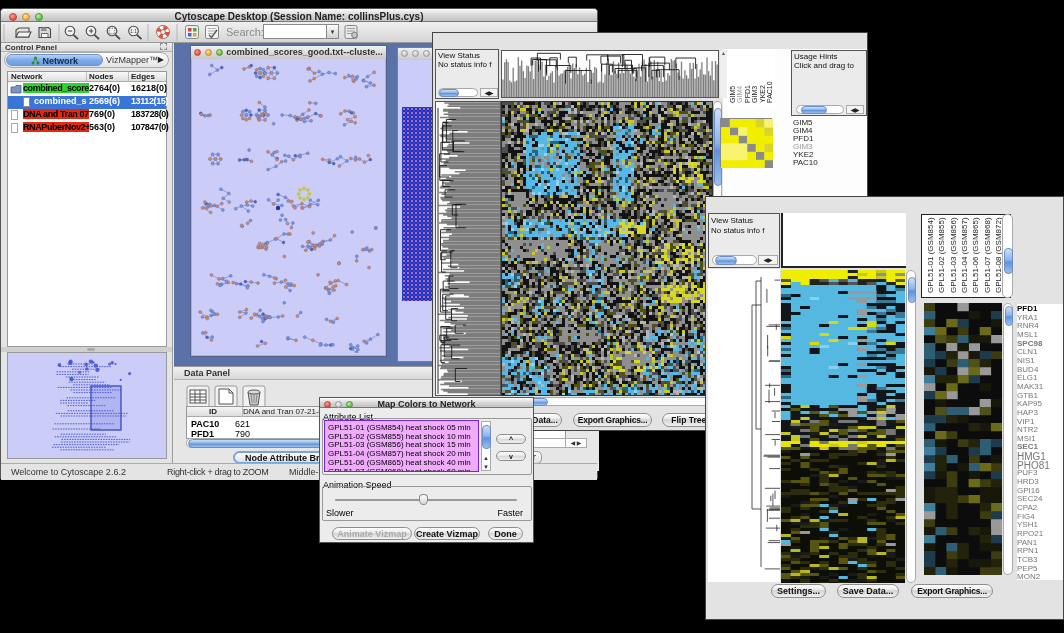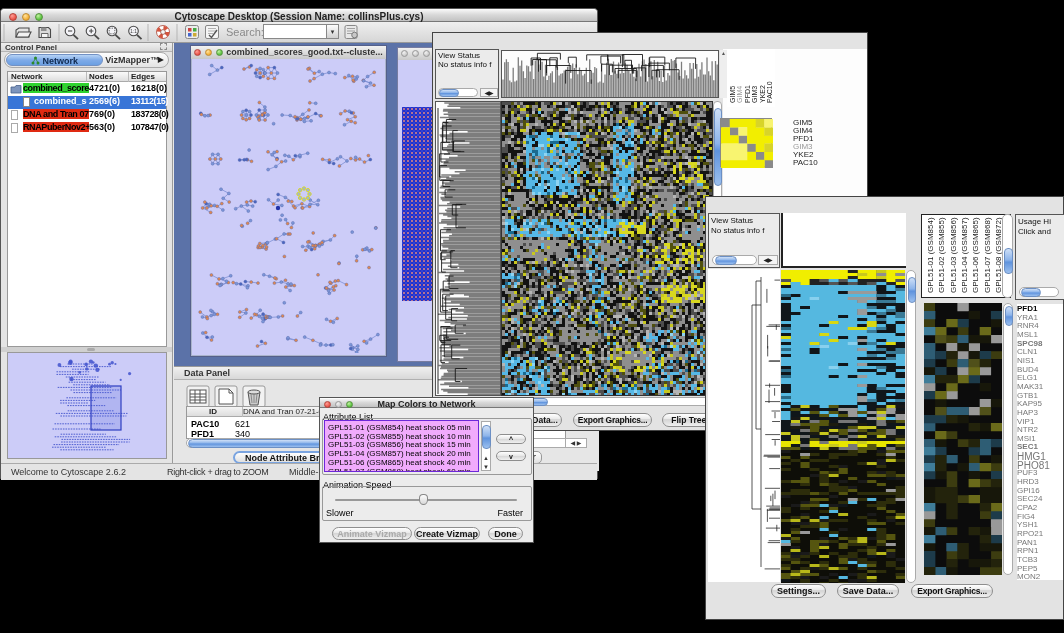--- a/index.html
+++ b/index.html
@@ -84,38 +84,38 @@
       <span style="position:absolute;right:5px;top:0px;width:7px;height:7px;border:1px dashed #888"></span>
     </div>
 
     <div class="abs" style="left:3px;top:9px;width:165px;height:16px;background:linear-gradient(#fdfdfd,#e3e3e3);border:1px solid #aaa;border-radius:8px">
       <div class="abs" style="left:1px;top:1px;width:97px;height:12px;background:linear-gradient(#b8d4f5,#7fabe8 50%,#6b9fe2);border-radius:6px;border:1px solid #7291c4;text-align:center;font-size:9px;font-weight:bold;color:#102a50;line-height:12px"><svg width="9" height="9" style="display:inline-block;vertical-align:-1px">
             <circle cx="4.5" cy="2" r="1.5" fill="#2a8a2a"></circle>
             <circle cx="2" cy="7" r="1.5" fill="#2a8a2a"></circle>
             <circle cx="7" cy="7" r="1.5" fill="#2a8a2a"></circle>
             <path d="M4.5 2L2 7M4.5 2L7 7" stroke="#2a8a2a" stroke-width="0.8"></path>
           </svg> Network</div>
-      <div class="abs" style="left:100px;top:1px;width:54px;height:12px;text-align:right;font-size:9px;font-weight:bold;color:#333;line-height:12px">VizMapper™</div>
+      <div class="abs" style="left:100px;top:1px;width:54px;height:12px;text-align:center;font-size:9px;font-weight:normal;color:#333;line-height:12px">VizMapper™</div>
       <div class="abs" style="right:4px;top:2px;font-size:8px;color:#222">▶</div>
     </div>
 
     <div class="abs" style="left:6px;top:28px;width:160px;height:276px;background:#fff;border:1px solid #999">
       <div class="abs" style="left:0;top:0;width:100%;height:10px;background:linear-gradient(#fafafa,#dedede);border-bottom:1px solid #aaa;font-size:8px;font-weight:bold;color:#222">
         <span style="position:absolute;left:3px">Network</span>
         <span style="position:absolute;left:81px">Nodes</span>
         <span style="position:absolute;left:123px">Edges</span>
         <span style="position:absolute;left:78px;top:0;width:1px;height:10px;background:#bbb"></span>
         <span style="position:absolute;left:120px;top:0;width:1px;height:10px;background:#bbb"></span>
       </div>
       <div class="abs" style="left:0;top:11px;width:100%;height:13px;font-size:9px;font-weight:bold;color:#000">
         <svg width="12" height="10" style="position:absolute;left:2px;top:1px">
             <path d="M1 3h4l1-1.5h5V9H1z" fill="#7d95bd" stroke="#44608c" stroke-width="0.8"></path>
           </svg>
         <span style="position:absolute;left:15px;top:0px;width:66px;background:#2fd32f;white-space:nowrap;overflow:hidden;letter-spacing:-0.4px">combined_scores</span>
-        <span style="position:absolute;left:81px;top:0px">4721(0)</span>
+        <span style="position:absolute;left:81px;top:0px">2764(0)</span>
         <span style="position:absolute;left:123px;top:0px">16218(0)</span>
       </div>
       <div class="abs" style="left:0;top:24px;width:100%;height:13px;background:#3875d7;font-size:9px;font-weight:bold;color:#fff">
         <span style="position:absolute;left:15px;top:1px;width:7px;height:10px;background:#fff;border:1px solid #888"></span>
         <span style="position:absolute;left:26px;top:0px;width:53px;white-space:nowrap;overflow:hidden">combined_sco</span>
         <span style="position:absolute;left:81px;top:0px">2569(6)</span>
         <span style="position:absolute;left:123px;top:0px;letter-spacing:-0.4px">13112(15)</span>
       </div>
       <div class="abs" style="left:0;top:37px;width:100%;height:13px;font-size:9px;font-weight:bold;color:#000">
         <span style="position:absolute;left:3px;top:1px;width:7px;height:10px;background:#fff;border:1px solid #aaa"></span>
@@ -582,21 +582,21 @@
 </svg>
     <div class="abs" style="left:12px;top:40px;width:380px;height:33px;background:#fff;border:1px solid #999">
       <div class="abs" style="left:0;top:0;width:100%;height:10px;background:linear-gradient(#f4f4f4,#ddd);border-bottom:1px solid #aaa;font-size:8px;color:#222">
         <span style="position:absolute;left:22px;font-weight:bold">ID</span>
         <span style="position:absolute;left:56px">DNA and Tran 07-21-06</span>
         <span style="position:absolute;left:55px;top:0;width:1px;height:10px;background:#bbb"></span>
       </div>
       <div style="position:absolute;left:4px;top:12px;font-size:9px;font-weight:bold">PAC10</div>
       <div style="position:absolute;left:48px;top:12px;font-size:9px">621</div>
       <div style="position:absolute;left:4px;top:22px;font-size:9px;font-weight:bold">PFD1</div>
-      <div style="position:absolute;left:48px;top:22px;font-size:9px">340</div>
+      <div style="position:absolute;left:48px;top:22px;font-size:9px">790</div>
     </div>
     <div class="scrolltrack" style="left:12px;top:72px;width:400px;height:10px">
       <div class="aquathumb" style="left:1px;top:0px;width:330px;height:9px;border-radius:5px"></div>
     </div>
     <div class="abs" style="left:391px;top:72px;width:22px;height:10px;background:#fff;border:1px solid #aaa;font-size:6px;color:#333;text-align:center;line-height:9px">◀ ▶</div>
     <div class="abs" style="left:59px;top:85px;width:116px;height:13px;background:linear-gradient(#fdfdfd,#e0e0e0);border:2px solid #7aa4e0;border-radius:7px;font-size:9px;font-weight:bold;color:#111;text-align:center">Node Attribute Brows</div>
     <div class="abs" style="left:352px;top:85px;width:16px;height:13px;background:linear-gradient(#fdfdfd,#e0e0e0);border:1px solid #999;border-radius:5px;font-size:9px;font-weight:bold;color:#111;text-align:center">r</div>
   </div>
 
   <div class="abs" style="left:0;top:454px;width:100%;height:17px;background:#e4e4e4;border-top:1px solid #aaa;font-size:9px;color:#333">
@@ -631,20 +631,28 @@
 
   <div class="abs" style="left:294px;top:16px;width:48px;height:58px;background:#fff;overflow:hidden">
       <div style="position:absolute;left:2.0px;top:54px;font-size:7px;color:#222;white-space:nowrap;transform:rotate(-90deg);transform-origin:0 0">GIM5</div>
       <div style="position:absolute;left:9.4px;top:54px;font-size:7px;color:#999;white-space:nowrap;transform:rotate(-90deg);transform-origin:0 0">GIM4</div>
       <div style="position:absolute;left:16.8px;top:54px;font-size:7px;color:#222;white-space:nowrap;transform:rotate(-90deg);transform-origin:0 0">PFD1</div>
       <div style="position:absolute;left:24.2px;top:54px;font-size:7px;color:#222;white-space:nowrap;transform:rotate(-90deg);transform-origin:0 0">GIM3</div>
       <div style="position:absolute;left:31.6px;top:54px;font-size:7px;color:#222;white-space:nowrap;transform:rotate(-90deg);transform-origin:0 0">YKE2</div>
       <div style="position:absolute;left:39.0px;top:54px;font-size:7px;color:#222;white-space:nowrap;transform:rotate(-90deg);transform-origin:0 0">PAC10</div>
     </div>
 
+  <div class="panelbox" style="left:358px;top:17px;width:76px;height:66px">
+    <div style="position:absolute;left:2px;top:1px;font-size:8px;color:#111">Usage Hints</div>
+    <div style="position:absolute;left:2px;top:10px;font-size:8px;color:#111;white-space:nowrap;overflow:hidden;width:72px">Click and drag to</div>
+    <div class="scrolltrack" style="left:4px;top:54px;width:48px;height:9px">
+        <div class="aquathumb" style="left:4px;top:0;width:26px;height:8px"></div>
+      </div>
+    <div class="abs" style="left:54px;top:54px;width:18px;height:9px;background:#f4f4f4;border:1px solid #aaa;font-size:6px;text-align:center;line-height:8px;color:#222">◀▶</div>
+  </div>
 
   <div class="abs" style="left:2px;top:68px;width:66px;height:295px;background:#fff;border:1px solid #555;overflow:hidden">
       <svg width="66" height="295" style="position:absolute;left:0;top:0">
         <rect width="66" height="295" fill="#fdfdfd"></rect>
         <path stroke="#7d7d7d" stroke-width="1.5" fill="none" d="M8.3 1.0H66M12.7 2.6H66M11.4 4.2H66M24.3 5.8H66M7.2 7.4H66M6.9 9.0H66M11.8 10.6H66M7.6 12.2H66M12.3 13.8H66M3.9 15.4H66M12.8 17.0H66M15.6 18.6H66M6.7 20.2H66M8.4 21.8H66M6.4 23.4H66M6.2 25.0H66M4.3 26.6H66M6.8 28.2H66M31.6 29.8H66M13.5 31.4H66M3.5 33.0H66M4.3 34.6H66M9.4 36.2H66M11.0 37.8H66M15.1 39.4H66M33.5 41.0H66M12.4 42.6H66M11.1 44.2H66M6.0 45.8H66M6.0 47.4H66M10.8 49.0H66M11.8 50.6H66M8.0 52.2H66M21.6 53.8H66M13.0 55.4H66M4.2 57.0H66M9.6 58.6H66M8.0 60.2H66M7.5 61.8H66M5.0 63.4H66M4.1 65.0H66M13.4 66.6H66M29.6 68.2H66M18.7 69.8H66M23.5 71.4H66M5.3 73.0H66M15.2 74.6H66M10.2 76.2H66M4.8 77.8H66M13.6 79.4H66M6.2 81.0H66M8.7 82.6H66M4.6 84.2H66M3.7 85.8H66M12.4 87.4H66M10.9 89.0H66M3.2 90.6H66M5.4 92.2H66M9.9 93.8H66M4.4 95.4H66M4.7 97.0H66M6.1 98.6H66M13.6 100.2H66M11.1 101.8H66M2.7 103.4H66M24.2 105.0H66M11.2 106.6H66M9.1 108.2H66M10.4 109.8H66M3.0 111.4H66M7.1 113.0H66M11.4 114.6H66M15.4 116.2H66M5.4 117.8H66M5.0 119.4H66M3.0 121.0H66M10.8 122.6H66M21.6 124.2H66M7.5 125.8H66M10.8 127.4H66M9.9 129.0H66M5.3 130.6H66M15.9 132.2H66M13.1 133.8H66M4.6 135.4H66M12.8 137.0H66M7.0 138.6H66M7.2 140.2H66M5.0 141.8H66M5.4 143.4H66M6.5 145.0H66M12.3 146.6H66M5.7 148.2H66M13.4 149.8H66M13.7 151.4H66M10.4 153.0H66M6.0 154.6H66M7.5 156.2H66M15.4 157.8H66M14.8 159.4H66M5.6 161.0H66M22.4 162.6H66M11.9 164.2H66M23.2 165.8H66M7.0 167.4H66M28.1 169.0H66M2.5 170.6H66M13.5 172.2H66M8.8 173.8H66M12.3 175.4H66M9.5 177.0H66M11.0 178.6H66M33.6 180.2H66M11.6 181.8H66M14.2 183.4H66M8.8 185.0H66M13.9 186.6H66M5.3 188.2H66M5.6 189.8H66M13.5 191.4H66M28.0 193.0H66M32.9 194.6H66M5.9 196.2H66M8.0 197.8H66M14.9 199.4H66M7.6 201.0H66M23.8 202.6H66M5.0 204.2H66M28.0 205.8H66M12.7 207.4H66M19.5 209.0H66M27.5 210.6H66M2.0 212.2H66M31.8 213.8H66M12.3 215.4H66M30.9 217.0H66M3.8 218.6H66M8.6 220.2H66M14.5 221.8H66M27.0 223.4H66M4.1 225.0H66M6.6 226.6H66M15.0 228.2H66M7.4 229.8H66M29.7 231.4H66M6.7 233.0H66M7.0 234.6H66M7.0 236.2H66M7.6 237.8H66M4.3 239.4H66M5.6 241.0H66M5.9 242.6H66M13.4 244.2H66M3.4 245.8H66M32.2 247.4H66M3.9 249.0H66M8.6 250.6H66M9.1 252.2H66M6.1 253.8H66M27.4 255.4H66M7.5 257.0H66M3.7 258.6H66M12.6 260.2H66M5.8 261.8H66M2.5 263.4H66M4.9 265.0H66M4.0 266.6H66M11.0 268.2H66M11.8 269.8H66M7.7 271.4H66M7.5 273.0H66M5.4 274.6H66M4.7 276.2H66M2.1 277.8H66M25.9 279.4H66M8.2 281.0H66M4.2 282.6H66M13.0 284.2H66M32.4 285.8H66M5.1 287.4H66M7.2 289.0H66M11.5 290.6H66M31.7 292.2H66M6.6 293.8H66"></path>
         <path stroke="#1a1a1a" stroke-width="0.9" fill="none" d="M2 6V292M5.0 242.8v17.8M5.0 242.8h9.9M5.0 260.6h4.0M3.8 233.3v5.2M3.8 233.3h6.9M3.8 238.5h11.4M3.6 51.8v23.2M3.6 51.8h10.4M3.6 75.0h9.7M7.2 179.1v9.3M7.2 179.1h11.3M7.2 188.3h6.6M5.0 224.5v15.9M5.0 224.5h9.4M5.0 240.4h4.4M3.8 63.6v14.8M3.8 63.6h7.2M3.8 78.4h11.0M8.3 235.2v19.7M8.3 235.2h4.7M8.3 254.9h7.7M16.3 102.5v10.5M16.3 102.5h9.9M16.3 113.0h5.9M20.0 102.3v23.5M20.0 102.3h10.2M20.0 125.8h9.9M5.6 149.9v20.1M5.6 149.9h11.5M5.6 170.1h4.2M14.8 148.6v17.1M14.8 148.6h4.1M14.8 165.7h6.7M15.5 206.6v12.1M15.5 206.6h6.5M15.5 218.8h5.6M19.3 266.5v13.0M19.3 266.5h11.8M19.3 279.5h5.1M6.9 78.7v5.8M6.9 78.7h10.8M6.9 84.5h7.3M15.7 243.1v13.7M15.7 243.1h8.6M15.7 256.8h8.0M13.1 174.1v12.5M13.1 174.1h4.5M13.1 186.6h9.3M17.5 38.9v10.5M17.5 38.9h11.4M17.5 49.4h7.1M10.7 226.1v11.2M10.7 226.1h5.9M10.7 237.3h11.5M4.9 40.3v19.6M4.9 40.3h4.8M4.9 60.0h7.6M9.1 87.8v7.3M9.1 87.8h10.2M9.1 95.1h7.6M4.5 127.7v21.2M4.5 127.7h10.5M4.5 148.9h6.4M6.7 192.2v16.5M6.7 192.2h10.9M6.7 208.6h5.2M9.7 193.9v23.4M9.7 193.9h4.4M9.7 217.3h6.4M19.2 223.0v8.3M19.2 223.0h10.8M19.2 231.3h8.4M4.7 150.9v6.8M4.7 150.9h10.4M4.7 157.7h5.0M6.8 20.5v19.8M6.8 20.5h5.6M6.8 40.3h7.2M4.4 187.2v22.8M4.4 187.2h8.7M4.4 210.1h11.3M6.4 24.0v23.9M6.4 24.0h9.2M6.4 48.0h10.5M16.8 28.6v21.1M16.8 28.6h5.0M16.8 49.7h11.5M10.4 17.5v22.6M10.4 17.5h9.8M10.4 40.1h8.0"></path>
       </svg>
     </div>
 
   <div class="abs" style="left:68px;top:68px;width:212px;height:295px;overflow:hidden;border:1px solid #333">
@@ -714,27 +722,20 @@
       <div style="position:absolute;left:37.9px;top:78px;font-size:8px;color:#222;white-space:nowrap;transform:rotate(-90deg);transform-origin:0 0">GPL51-04 (GSM857)</div>
       <div style="position:absolute;left:49.2px;top:78px;font-size:8px;color:#222;white-space:nowrap;transform:rotate(-90deg);transform-origin:0 0">GPL51-06 (GSM865)</div>
       <div style="position:absolute;left:60.5px;top:78px;font-size:8px;color:#222;white-space:nowrap;transform:rotate(-90deg);transform-origin:0 0">GPL51-07 (GSM868)</div>
       <div style="position:absolute;left:71.8px;top:78px;font-size:8px;color:#222;white-space:nowrap;transform:rotate(-90deg);transform-origin:0 0">GPL51-08 (GSM872)</div>
     </div>
 
   <div class="scrolltrack" style="left:296px;top:17px;width:11px;height:84px;border-radius:5px">
     <div class="aquathumb" style="left:1px;top:33px;width:9px;height:26px;border-radius:4px"></div>
   </div>
 
-  <div class="panelbox" style="left:309px;top:17px;width:50px;height:86px">
-    <div style="position:absolute;left:2px;top:2px;font-size:8px;color:#111;white-space:nowrap">Usage Hi</div>
-    <div style="position:absolute;left:2px;top:12px;font-size:8px;color:#111;white-space:nowrap">Click and</div>
-    <div class="scrolltrack" style="left:3px;top:72px;width:40px;height:10px">
-        <div class="aquathumb" style="left:1px;top:0;width:20px;height:9px"></div>
-      </div>
-  </div>
 
   <div class="abs" style="left:2px;top:72px;width:72px;height:313px;background:#fff;overflow:hidden">
       <svg width="72" height="313" style="position:absolute;left:0;top:0">
         <rect width="72" height="313" fill="#fff"></rect>
         <path stroke="#2a2a2a" stroke-width="0.8" fill="none" d="M53 8V298M44 36V240M48 12V160M44 36H53M44 240H53M48 12H53M48 160H53M60.6 92.2H72M57.0 132.6H72M66.5 11.1H72M55.9 186.2H72M58.2 237.1H72M61.4 240.2H72M61.6 238.9H72M57.1 116.3H72M57.2 165.6H72M58.9 241.3H72M58.3 57.4H72M61.0 249.2H72M59.7 273.6H72M60.6 55.9H72M57.9 259.1H72M59.4 188.1H72M60.5 240.2H72M63.5 142.0H72M56.9 219.3H72M55.5 187.2H72M56.6 299.9H72M61.3 91.9H72M64.1 152.5H72M63.7 170.5H72M60.6 271.7H72M61.2 199.6H72M64.9 224.7v12.4M61.0 120.6v13.4M68.3 55.6v5.3M58.9 19.9v13.9M59.4 239.9v13.0M61.6 114.4v4.2M67.0 143.0v6.2M67.0 221.6v8.5M67.1 171.2v5.4M62.8 226.7v5.4M68.8 255.8v6.5M66.6 119.0v7.7M59.6 65.9v13.6M59.7 77.0v10.4"></path>
       </svg>
     </div>
 
   <div class="abs" style="left:75px;top:73px;width:124px;height:313px;overflow:hidden">
       <svg width="124" height="313" style="position:absolute;left:0;top:0">

